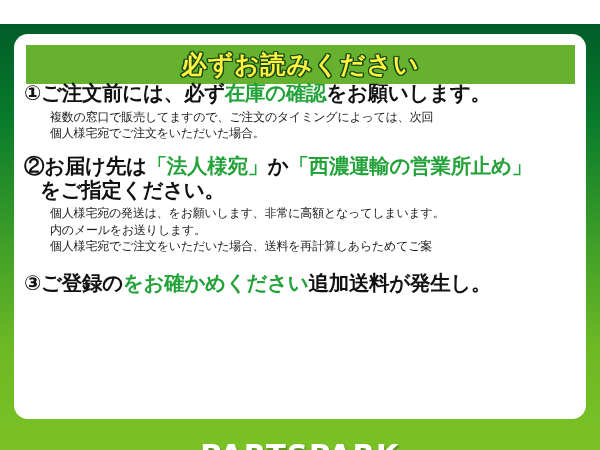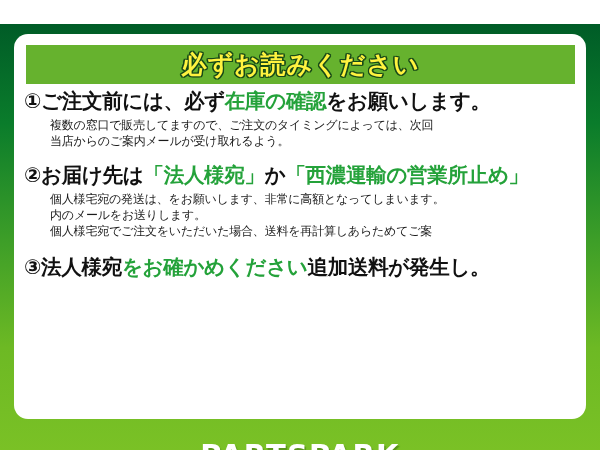--- a/index.html
+++ b/index.html
@@ -68,21 +68,21 @@
        0      1.4px 0 #184A18,
       -1.4px  0     0 #184A18,
        1.4px  0     0 #184A18;
     white-space: nowrap;
   }
 
   
   .body {
     position: absolute;
     left: 0;
-    top: 56px;
+    top: 48px;
     width: 572px;
   }
 
   .item {
     padding: 0 10px 0 10px;
   }
   .item-heading {
     color: #111111;
     font-weight: bold;
     font-size: 20.5px;
@@ -106,21 +106,21 @@
     font-size: 12px;
     line-height: 1.34;
     letter-spacing: -0.2px;
     padding-left: 26px;
     padding-top: 3px;
     white-space: nowrap;
   }
   .sub div { white-space: nowrap; }
 
   #item-1 { margin-top: 0px; }
-  #item-2 { margin-top: 15px; }
+  #item-2 { margin-top: 15px; font-family: Liberation Mono, monospace; }
   #item-3 { margin-top: 17px; }
 
   
   .footer {
     position: absolute;
     left: 0;
     top: 395px;
     width: 600px;
     height: 72px;
     display: flex;
@@ -148,38 +148,39 @@
     </div>
 
     <div class="body">
 
       <div class="item" id="item-1">
         <div class="item-heading">
           <span>①</span><span>ご注文前には、必ず</span><span class="hl">在庫の確認</span><span>をお願いします。</span>
         </div>
         <div class="sub">
           <div>複数の窓口で販売してますので、ご注文のタイミングによっては、次回</div>
-          <div>当店からのご案内メールが受け取れるよう。</div>
+          <div>個人様宅宛でご注文をいただいた場合。</div>
         </div>
       </div>
 
       <div class="item" id="item-2">
         <div class="item-heading wrapline">
           <span>②</span><span>お届け先は</span><span class="hl">「法人様宛」</span><span>か</span><span class="hl">「西濃運輸の営業所止め」</span>
+          <span class="heading-l2">をご指定ください。</span>
         </div>
         <div class="sub">
           <div>個人様宅宛の発送は、をお願いします、非常に高額となってしまいます。</div>
           <div>内のメールをお送りします。</div>
           <div>個人様宅宛でご注文をいただいた場合、送料を再計算しあらためてご案</div>
         </div>
       </div>
 
       <div class="item" id="item-3">
         <div class="item-heading">
-          <span>③</span><span>法人様宛</span><span class="hl">をお確かめください</span><span>追加送料が発生し。</span>
+          <span>③</span><span>ご登録の</span><span class="hl">をお確かめください</span><span>追加送料が発生し。</span>
         </div>
       </div>
 
     </div>
   </div>
 
   <div class="footer">
     <div class="logo">PARTSPARK</div>
   </div>
 

